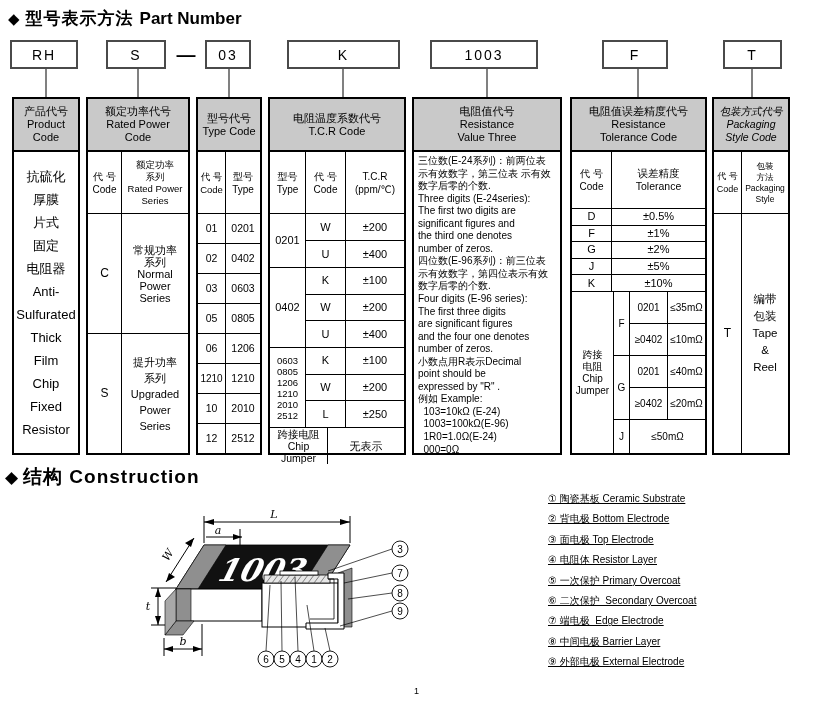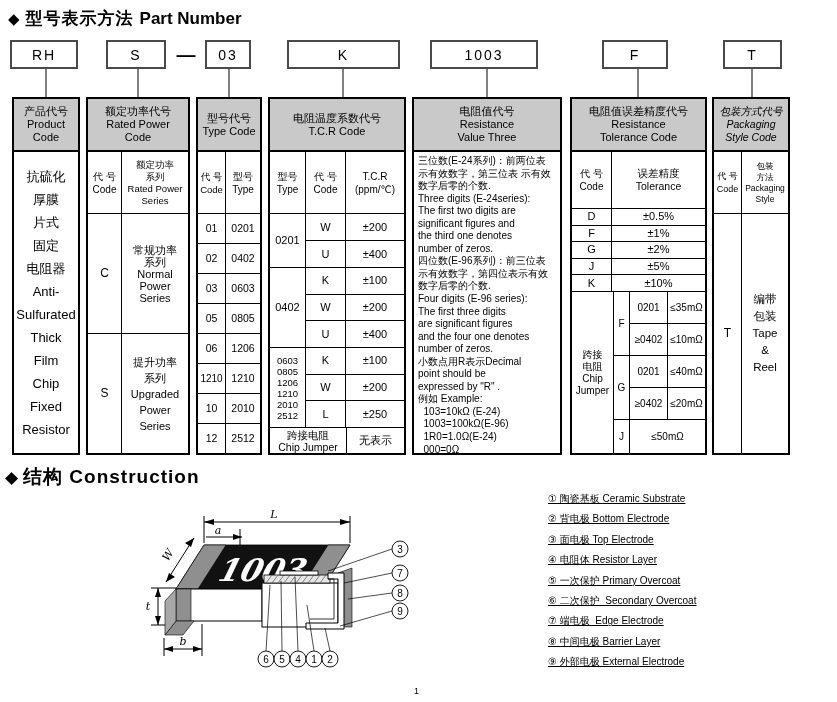--- a/index.html
+++ b/index.html
@@ -226,21 +226,21 @@
             <div class="cell br" style="width:40px;">W</div>
             <div class="cell grow">±200</div>
           </div>
           <div class="hrow" style="flex:1;">
             <div class="cell br" style="width:40px;">L</div>
             <div class="cell grow">±250</div>
           </div>
         </div>
       </div>
       <div class="hrow" style="flex:1;">
-        <div class="cell br" style="width:77px;font-size:10.5px;line-height:12px;">跨接电阻
+        <div class="cell br" style="width:58px;font-size:10.5px;line-height:12px;">跨接电阻
 Chip Jumper</div>
         <div class="cell grow">无表示</div>
       </div>
     </div>
   </div>
 
   <div class="col" style="left:412px;width:150px;">
     <div class="col-header">电阻值代号
 Resistance
 Value Three</div>

